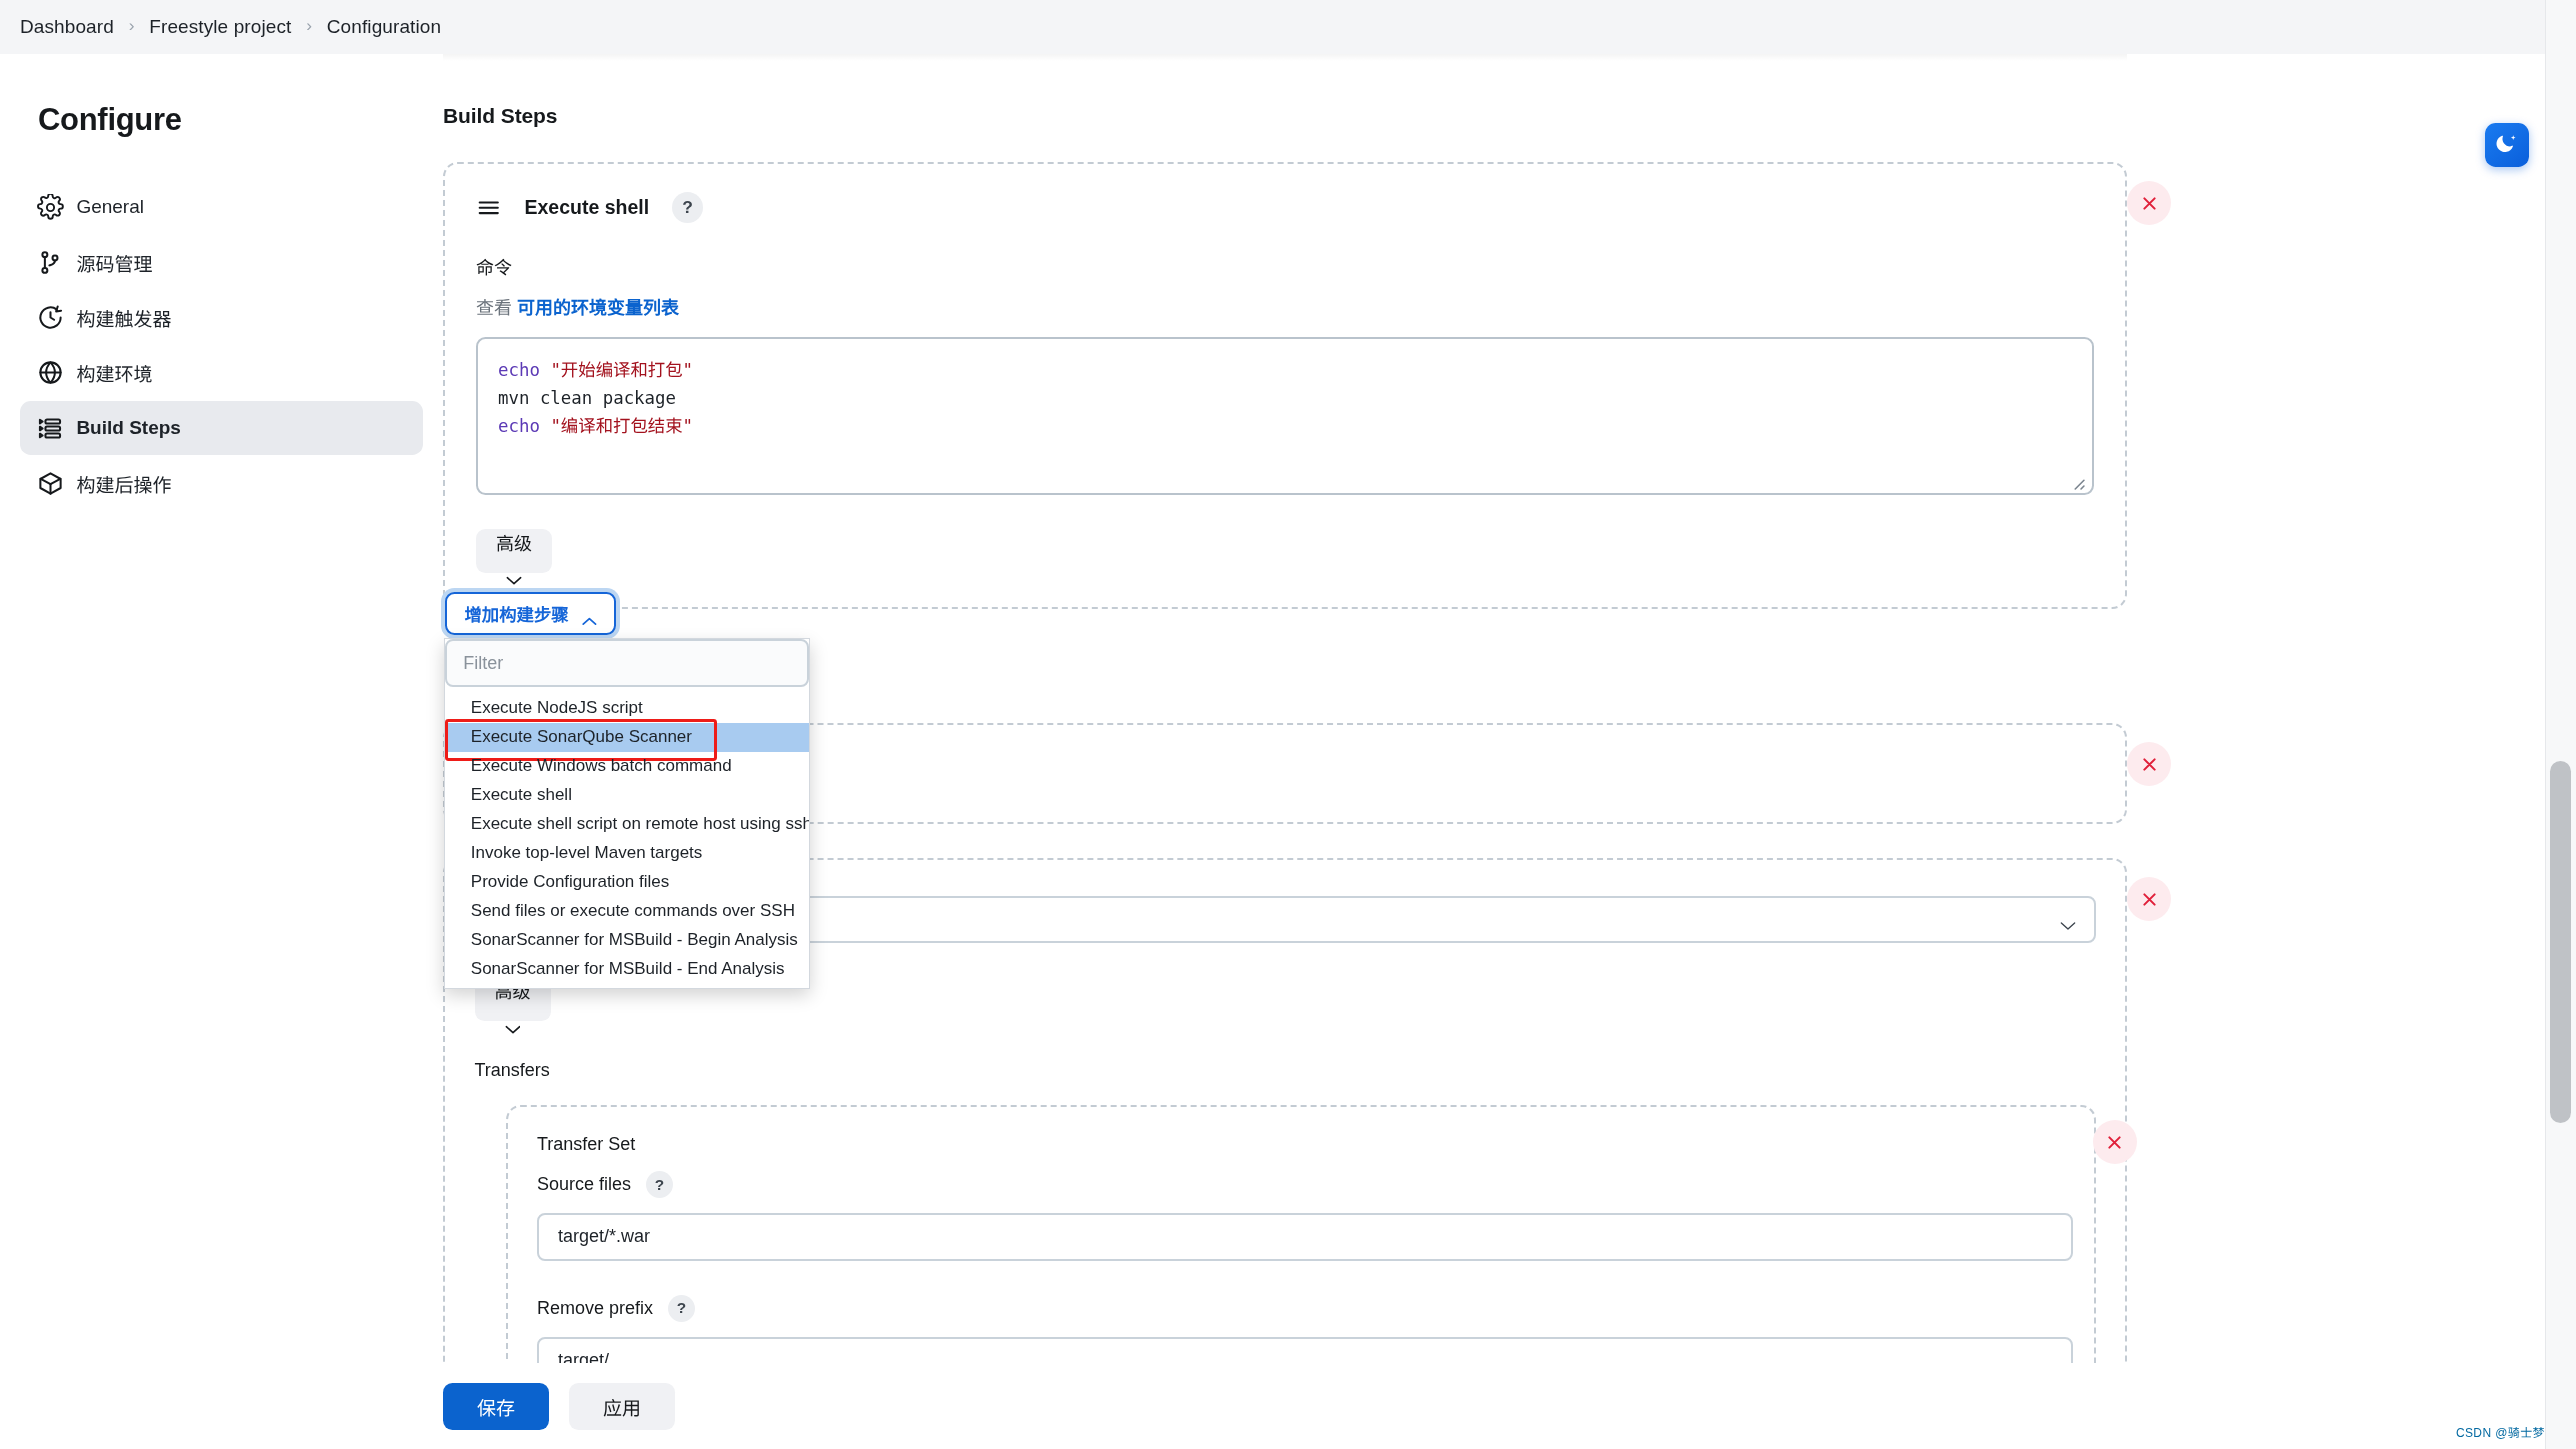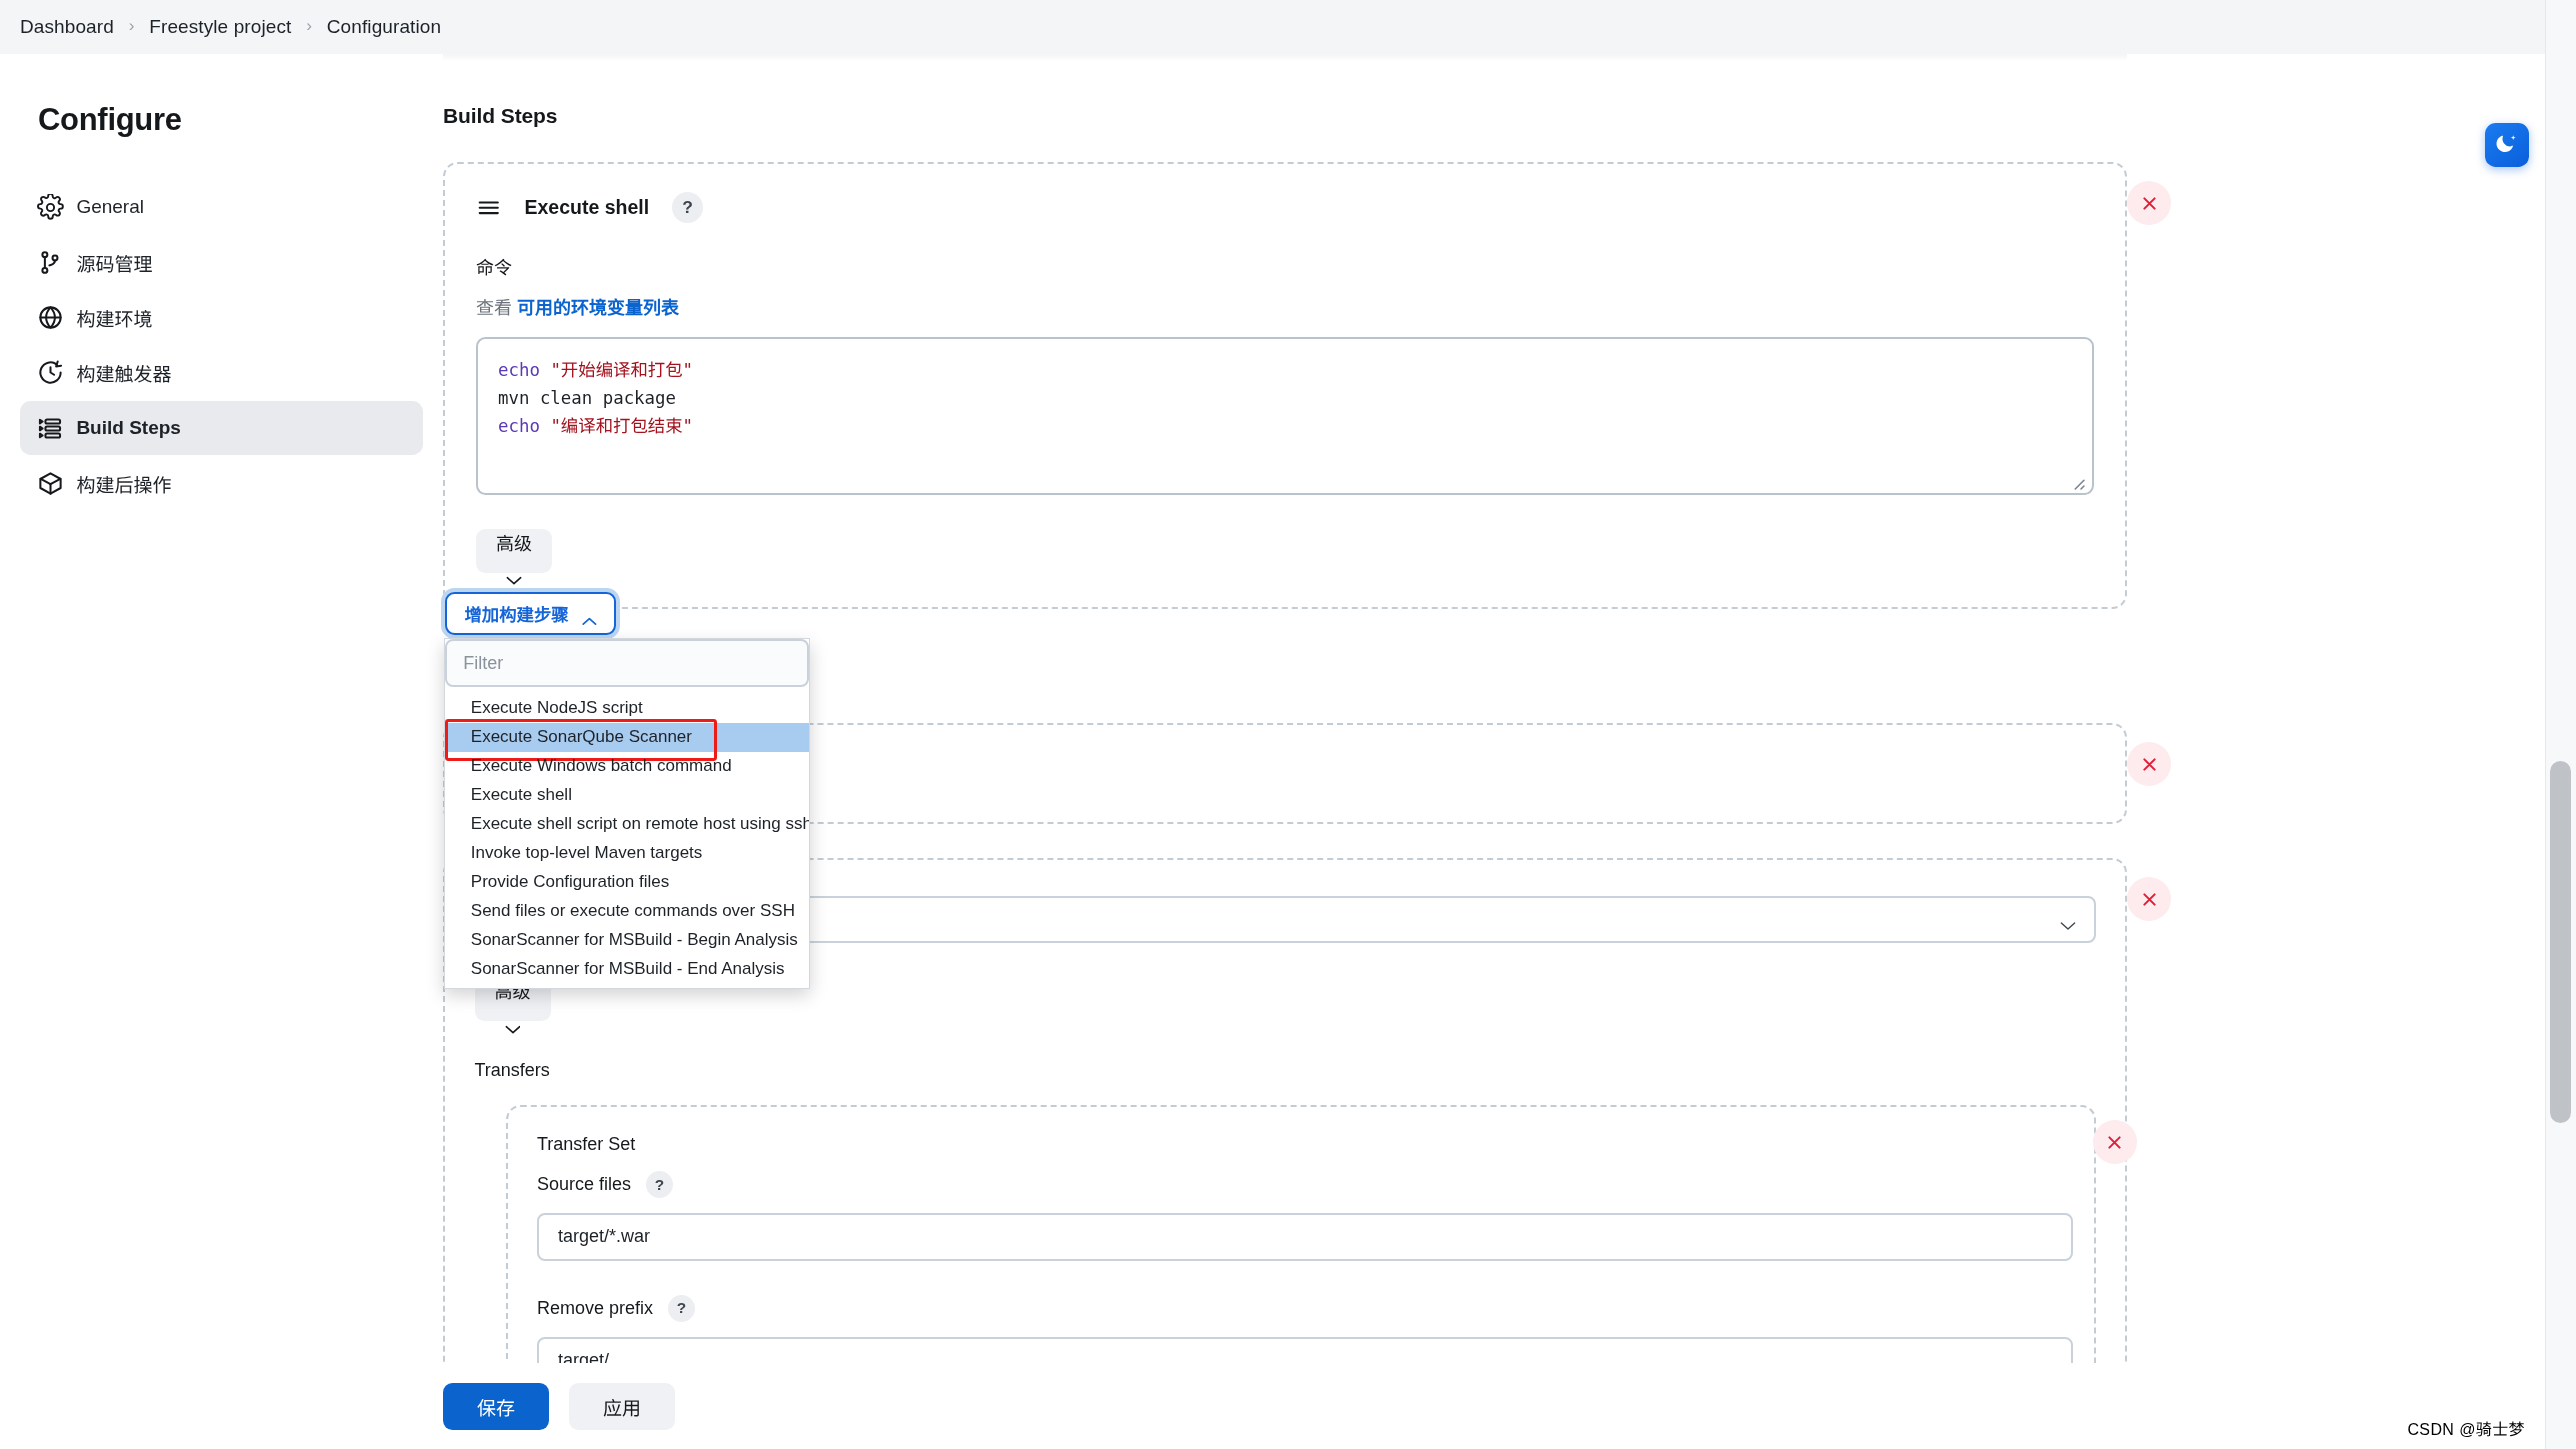--- a/index.html
+++ b/index.html
@@ -209,22 +209,22 @@
 
   .scroll-track {
     position: absolute; right: 0; top: 0; width: 31px; height: 1449px;
     background: #f7f8f9; border-left: 0.7px solid #e6e8eb; z-index: 50;
   }
   .scroll-thumb {
     position: absolute; right: 4.7px; top: 761px; width: 21.5px; height: 362px;
     background: #bfc2c6; border-radius: 10.7px; cursor: grab;
   }
   .watermark {
-    position: absolute; right: 51px; bottom: 9.4px;
-    font-size: 16px; color: #000000; letter-spacing: 0.4px; z-index: 55;
+    position: absolute; right: 31px; bottom: 9.4px;
+    font-size: 12px; color: #0369a1; letter-spacing: 0.4px; z-index: 55;
   }
 </style>
 </head>
 <body>
 
 <div class="page">
 
   <div class="breadcrumb-bar">
     <span class="crumb">Dashboard</span>
     <span class="crumb-sep">›</span>
@@ -257,37 +257,37 @@
             <path d="M7 7.2v9.6"></path>
             <path d="M16 10.2c0 3.4-3 3.6-5 4.4"></path>
           </svg>
         </span>
         <span>源码管理</span>
       </div>
 
       <div class="nav-item">
         <span class="nav-icon">
           <svg viewBox="0 0 24 24" fill="none" stroke="#16191c" stroke-width="1.8" stroke-linecap="round" stroke-linejoin="round">
+            <path d="M21 12a9 9 0 1 1-3.6-7.2"></path>
+            <path d="M18.4 2.2 17 6.6l4.4-.6"></path>
+            <path d="M12 7.4V12l3.2 2"></path>
+          </svg>
+        </span>
+        <span>构建触发器</span>
+      </div>
+
+      <div class="nav-item">
+        <span class="nav-icon">
+          <svg viewBox="0 0 24 24" fill="none" stroke="#16191c" stroke-width="1.8" stroke-linecap="round" stroke-linejoin="round">
             <circle cx="12" cy="12" r="9"></circle>
             <path d="M3 12h18"></path>
             <path d="M12 3c2.6 2.8 3.9 6 3.9 9S14.6 18.2 12 21c-2.6-2.8-3.9-6-3.9-9S9.4 5.8 12 3z"></path>
           </svg>
         </span>
         <span>构建环境</span>
-      </div>
-
-      <div class="nav-item">
-        <span class="nav-icon">
-          <svg viewBox="0 0 24 24" fill="none" stroke="#16191c" stroke-width="1.8" stroke-linecap="round" stroke-linejoin="round">
-            <path d="M21 12a9 9 0 1 1-3.6-7.2"></path>
-            <path d="M18.4 2.2 17 6.6l4.4-.6"></path>
-            <path d="M12 7.4V12l3.2 2"></path>
-          </svg>
-        </span>
-        <span>构建触发器</span>
       </div>
 
       <div class="nav-item active">
         <span class="nav-icon">
           <svg viewBox="0 0 24 24" fill="none" stroke="#16191c" stroke-width="1.8" stroke-linecap="round" stroke-linejoin="round">
             <rect x="7.5" y="4" width="13" height="3.6" rx="1.4"></rect>
             <rect x="7.5" y="10.2" width="13" height="3.6" rx="1.4"></rect>
             <rect x="7.5" y="16.4" width="13" height="3.6" rx="1.4"></rect>
             <path d="M2.6 4.2 5 5.8 2.6 7.4z" fill="#16191c"></path>
             <path d="M2.6 10.4 5 12l-2.4 1.6z" fill="#16191c"></path>

